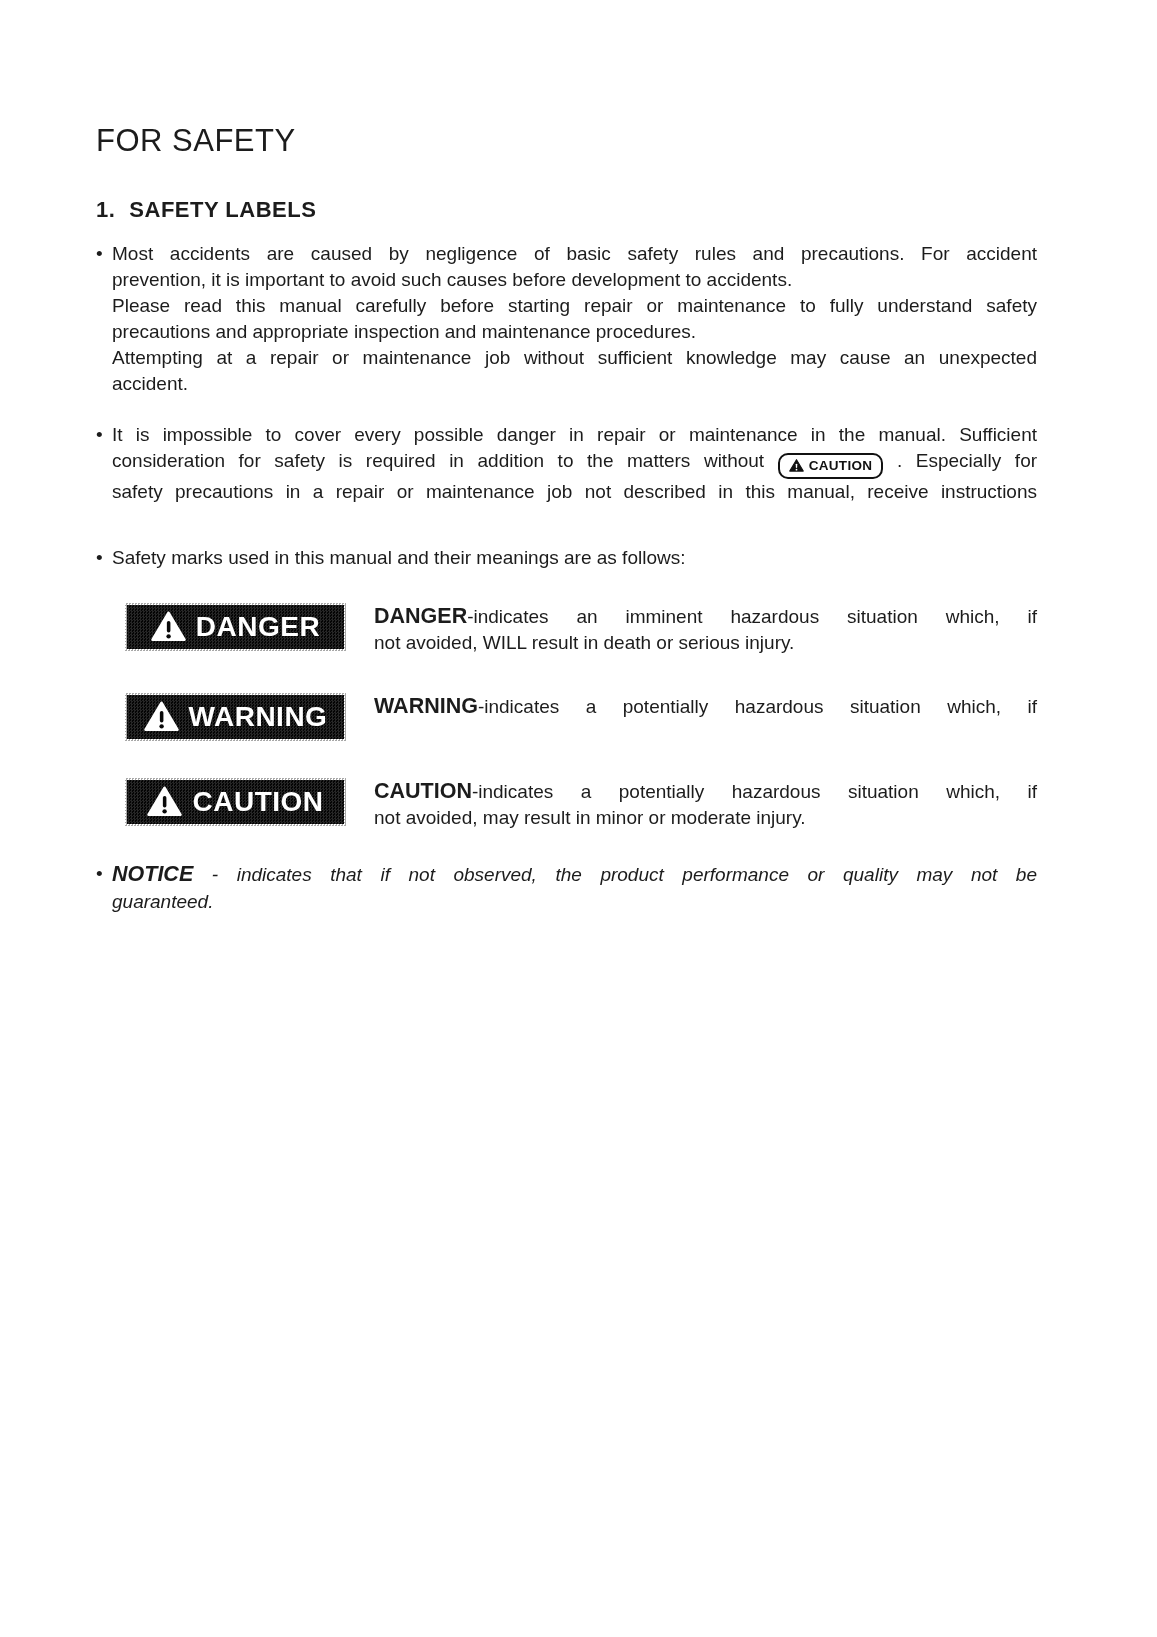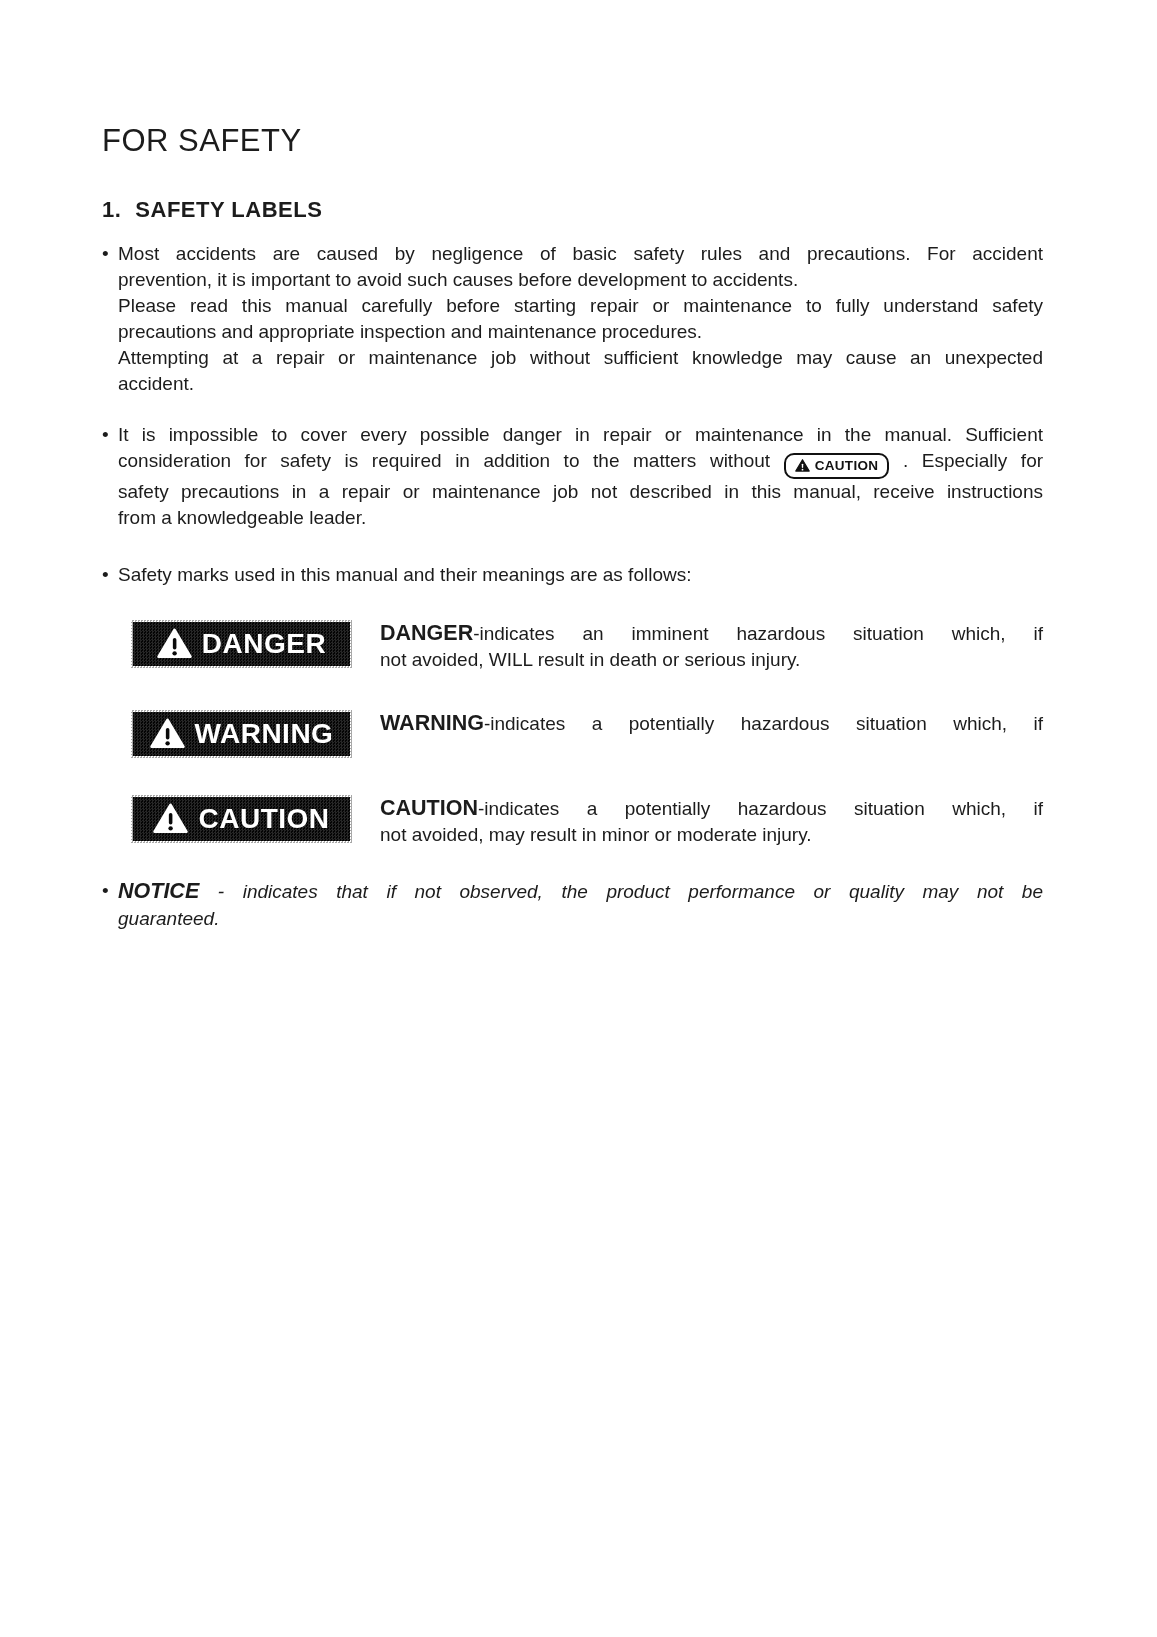--- a/index.html
+++ b/index.html
@@ -8,21 +8,21 @@
     width: 1157px;
     height: 1637px;
     margin: 0 auto;
     background: #ffffff;
     color: #1c1c1c;
     font-family: "Liberation Sans", "DejaVu Sans", sans-serif;
     overflow: hidden;
   }
   .content {
     position: absolute;
-    left: 102px;
+    left: 96px;
     top: 122px;
     width: 941px;
   }
   .doc-title {
     font-size: 31px;
     font-weight: 400;
     letter-spacing: 0.5px;
     line-height: 38px;
     margin: 0;
   }
@@ -44,21 +44,21 @@
   .bullet::before {
     content: "\2022";
     position: absolute;
     left: 0;
     top: 0;
     font-size: 19px;
     line-height: 26px;
   }
   .b1 { margin-top: 15px; }
   .b2 { margin-top: 25px; }
-  .b3 { margin-top: 31px; }
+  .b3 { margin-top: 40px; }
 
   .ln { font-size: 19px; line-height: 26px; }
   .just { text-align: justify; text-align-last: justify; }
   .left { text-align: left; }
 
   
   .inline-badge {
     display: inline-flex;
     align-items: center;
     gap: 5px;
@@ -152,21 +152,20 @@
             <svg viewBox="0 0 64 56" width="15" height="13" aria-hidden="true">
               <path d="M32 3 L61 52 L3 52 Z" fill="#111" stroke="#111" stroke-width="5" stroke-linejoin="round"></path>
               <rect x="29" y="20" width="6" height="19" rx="3" fill="#fff"></rect>
               <circle cx="32" cy="46" r="3.8" fill="#fff"></circle>
             </svg>
             <span class="inline-badge-label">CAUTION</span>
           </span>
         <span>. Especially for</span>
       </div>
       <div class="ln just">safety precautions in a repair or maintenance job not described in this manual, receive instructions</div>
-      <div class="ln left">from a knowledgeable leader.</div>
     </div>
 
     <div class="bullet b3 body-txt">
       <div class="ln left">Safety marks used in this manual and their meanings are as follows:</div>
     </div>
 
     <div class="marks">
 
       <div class="mark-row">
         <div class="badge-wrap">

